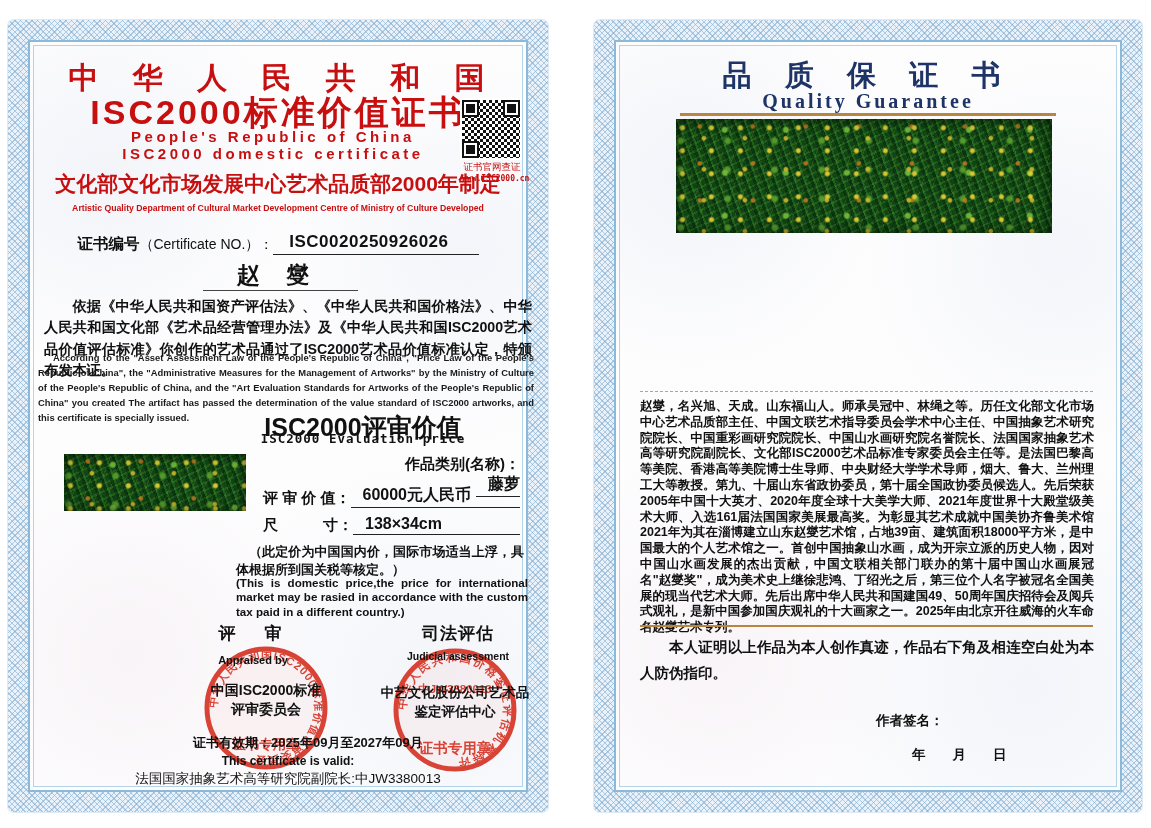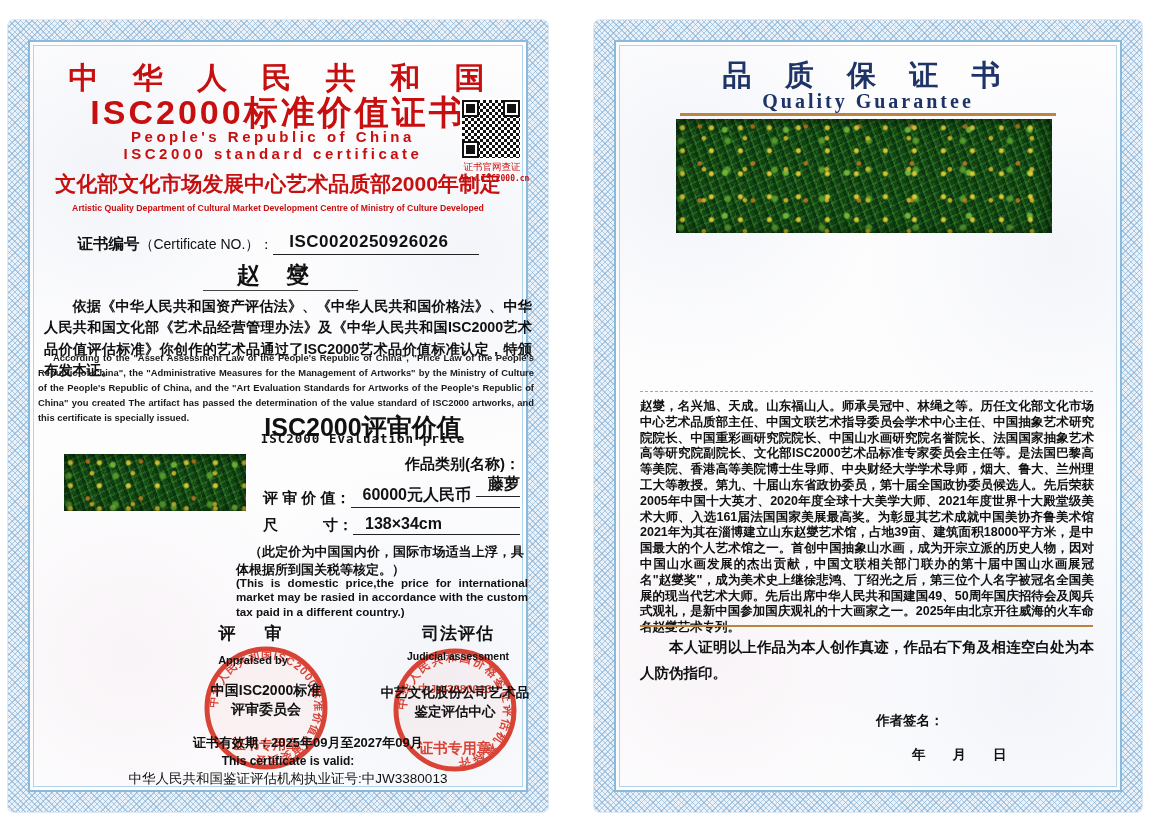--- a/index.html
+++ b/index.html
@@ -65,21 +65,21 @@
 <body>
 
 <div class="canvas">
 
   <div class="page" style="left:8px;top:20px;width:540px;height:792px;">
     <div class="page-inner"></div>
 
     <div class="abs red ctr" style="top:38px;left:50px;right:40px;font-size:30px;font-weight:900;letter-spacing:13px;z-index:2;">中 华 人 民 共 和 国</div>
     <div class="abs red ctr" style="top:70px;left:45px;right:45px;font-size:34px;font-weight:900;letter-spacing:3px;z-index:2;">ISC2000标准价值证书</div>
     <div class="abs red ctr" style="top:108px;left:90px;right:100px;font-size:15px;font-weight:bold;letter-spacing:3.5px;z-index:2;">People's Republic of China</div>
-    <div class="abs red ctr" style="top:125px;left:90px;right:100px;font-size:15px;font-weight:bold;letter-spacing:3.5px;z-index:2;">ISC2000 standard certificate</div>
+    <div class="abs red ctr" style="top:125px;left:90px;right:100px;font-size:15px;font-weight:bold;letter-spacing:3.5px;z-index:2;">ISC2000 domestic certificate</div>
 
     <div class="abs" style="top:80px;left:454px;width:60px;z-index:2;">
       <div class="qr" style="position:relative;width:58px;height:58px;">
         <div class="finder" style="left:0;top:0;"></div>
         <div class="finder" style="right:0;top:0;"></div>
         <div class="finder" style="left:0;bottom:0;"></div>
       </div>
       <div class="red ctr" style="font-size:9.5px;font-weight:normal;margin-top:3px;white-space:nowrap;">证书官网查证</div>
       <div class="red ctr" style="font-size:8px;font-weight:bold;white-space:nowrap;font-family:'DejaVu Sans Mono',monospace;">www.ISC2000.cn</div>
     </div>
@@ -143,21 +143,21 @@
         <textPath href="#ringR">中华人民共和国价格鉴证评估机构特许</textPath>
       </text>
       <text x="65" y="48" text-anchor="middle" font-size="11.5" fill="#d63426" font-weight="bold">中JW3380013</text>
       <text x="65" y="108" text-anchor="middle" font-size="14.5" fill="#d63426" font-weight="bold">证书专用章</text>
     </svg>
     <div class="abs ctr sealtext" style="top:664px;left:347px;width:200px;font-size:13.5px;">中艺文化股份公司艺术品</div>
     <div class="abs ctr sealtext" style="top:683px;left:347px;width:200px;font-size:13.5px;">鉴定评估中心</div>
 
     <div class="abs" style="top:714px;left:185px;font-size:13px;font-weight:bold;color:#111;z-index:3;">证书有效期：2025年09月至2027年09月</div>
     <div class="abs ctr" style="top:734px;left:150px;width:260px;font-size:12px;font-weight:bold;color:#111;z-index:3;">This certificate is valid:</div>
-    <div class="abs ctr" style="top:750px;left:20px;right:0;font-size:13.5px;color:#111;z-index:3;">中华人民共和国鉴证评估机构执业证号:中JW3380013</div>
+    <div class="abs ctr" style="top:750px;left:20px;right:0;font-size:13.5px;color:#111;z-index:3;">法国国家抽象艺术高等研究院副院长:中JW3380013</div>
   </div>
 
   <div class="page" style="left:594px;top:20px;width:548px;height:792px;">
     <div class="page-inner"></div>
 
     <div class="abs navy ctr" style="top:36px;left:0;right:0;font-size:29px;font-weight:900;letter-spacing:13px;font-family:'Liberation Serif',serif;z-index:2;">品 质 保 证 书</div>
     <div class="abs navy ctr" style="top:70px;left:0;right:0;font-size:20px;font-weight:bold;letter-spacing:3px;font-family:'Liberation Serif',serif;z-index:2;">Quality Guarantee</div>
     <div class="abs" style="top:93px;left:86px;right:86px;height:2.5px;background:#b9863f;z-index:2;"></div>
 
     <div class="abs artwork" style="top:99px;left:82px;width:376px;height:114px;z-index:2;"></div>

